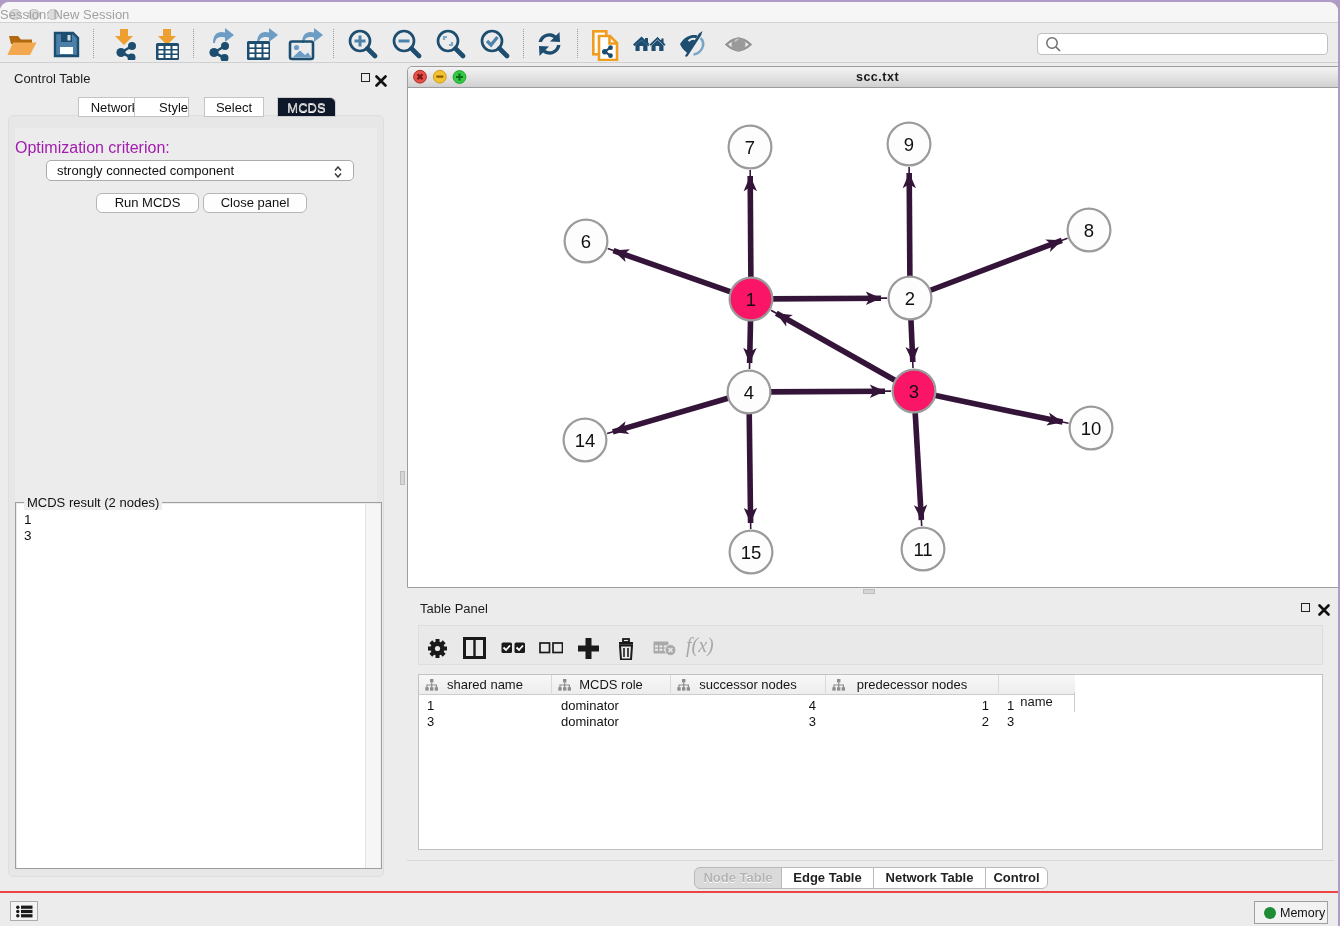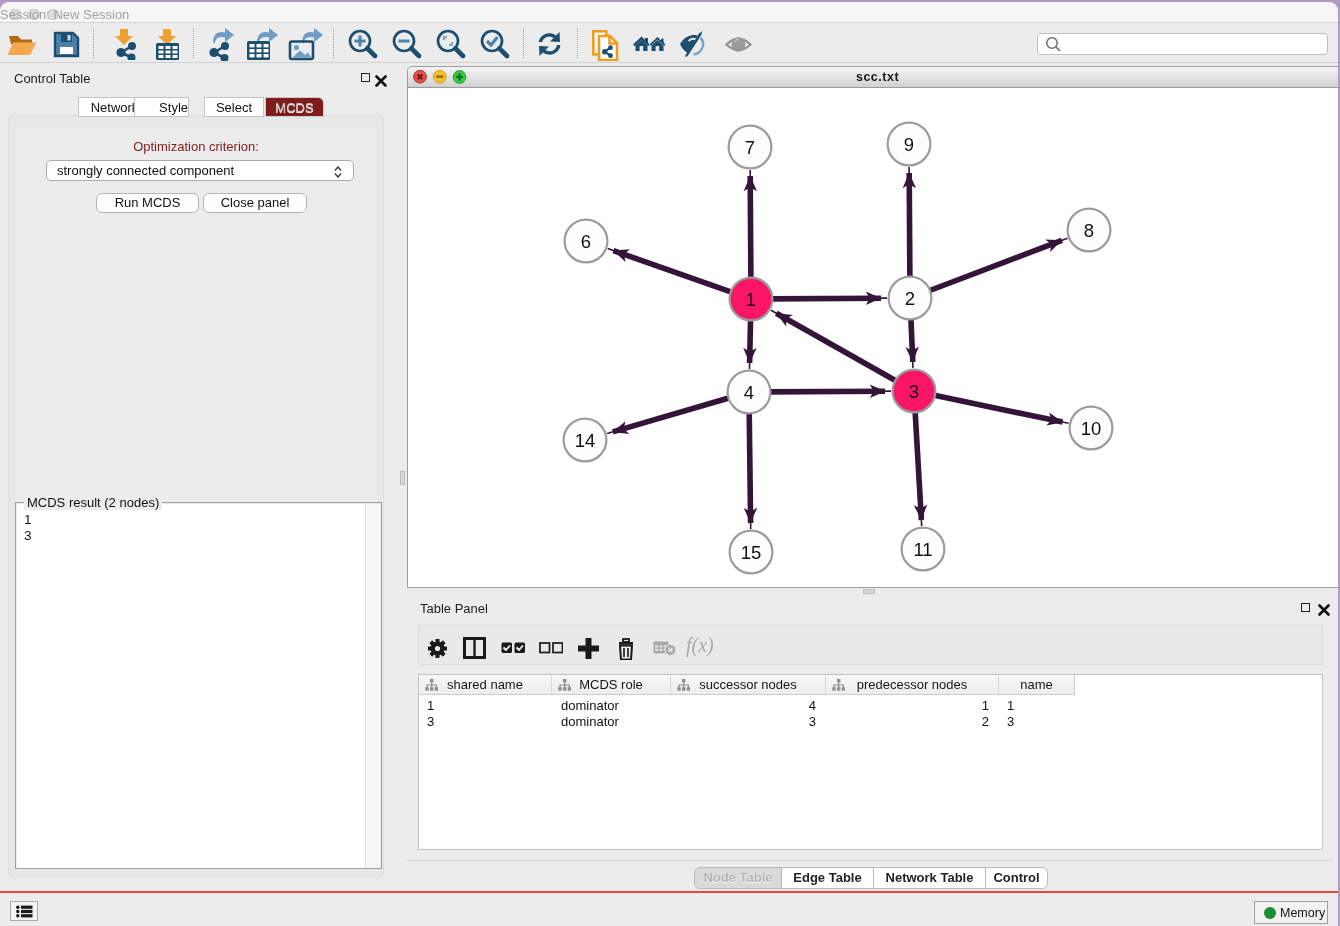--- a/index.html
+++ b/index.html
@@ -26,22 +26,22 @@
 #cp { position:absolute; left:0; top:62px; width:392px; height:827px; background:#ececec; }
 #cp-title { position:absolute; left:14px; top:7px; font-size:13px; color:#1c1c1c; }
 #cp-float { position:absolute; left:361px; top:9px; width:9px; height:9px; border:1.6px solid #222; }
 #cp-close { position:absolute; left:375px; top:9px; }
 #cp-body { position:absolute; left:8px; top:51px; width:376px; height:762px;
   background:#e7e7e7; border:1px solid #dedede; border-radius:5px; }
 .cptab { position:absolute; top:33px; height:20px; background:#fff; border:1px solid #c4c4c4;
   font-size:13px; color:#111; text-align:center; line-height:19px; }
 #cp-form { position:absolute; left:6px; top:12px; width:362px; height:738px;
   background:#ececec; border-radius:4px; }
-#opt-label { position:absolute; left:0; top:11px; width:100%; text-align:center;
-  font-size:13px; color:#7f1d1d; }
+#opt-label { position:absolute; left:0; top:11px; width:100%; text-align:left;
+  font-size:16px; color:#a21caf; }
 #dropdown { position:absolute; left:31px; top:32px; width:308px; height:21px; background:#fff;
   border:1px solid #ababab; border-radius:5px; font-size:13px; color:#111; line-height:19px;
   padding-left:10px; }
 .btn { position:absolute; top:65px; height:20px; background:#fefefe; border:1px solid #b5b5b5;
   border-radius:6px; font-size:13px; color:#111; text-align:center; line-height:18px; }
 #mcds-group { position:absolute; left:0px; top:374px; width:367px; height:367px;
   border:1px solid #9e9e9e; }
 #mcds-label { position:absolute; left:8px; top:-8px; background:#ececec; padding:0 3px;
   font-size:13px; color:#111; z-index:3; line-height:15px; }
 #mcds-text { position:absolute; left:1px; top:1px; width:364px; height:364px; background:#fff; }
@@ -237,21 +237,21 @@
             <div style="position:absolute; left:7px; top:8px; font-size:13.5px; color:#111; line-height:16px;">1<br>3</div>
             <div id="mcds-scroll"></div>
           </div>
           <div id="mcds-label">MCDS result (2 nodes)</div>
         </div>
       </div>
     </div>
     <div class="cptab" style="left:78px; width:73px;">Network</div>
     <div class="cptab" style="left:134px; width:55px;text-align:right;">Style</div>
     <div class="cptab" style="left:204px; width:60px;">Select</div>
-    <div class="cptab" style="left:265px; width:59px; background:#7f1d1d; border-color:#cdcdcd;
+    <div class="cptab" style="left:277px; width:59px; background:#0f172a; border-color:#cdcdcd;
       color:#c6c6c6; text-shadow:0 1px 0 #fff; border-radius:0 6px 0 0;">MCDS</div>
   </div>
   <div id="net">
     <div id="net-titlebar">
       <svg width="70" height="21" viewBox="0 0 70 21" style="position:absolute;left:0;top:0;">
         <circle cx="12" cy="9.7" r="6.4" fill="#e4504a" stroke="#b03028" stroke-width="1"></circle>
         <path d="M9.5,7.2 L14.5,12.2 M14.5,7.2 L9.5,12.2" stroke="#7c1612" stroke-width="2.2"></path>
         <circle cx="31.8" cy="9.7" r="6.4" fill="#f4c12f" stroke="#cf9c22" stroke-width="1"></circle>
         <path d="M28.3,9.7 L35.3,9.7" stroke="#8c5d02" stroke-width="2.2"></path>
         <circle cx="51.5" cy="10" r="6.4" fill="#35c946" stroke="#22a232" stroke-width="1"></circle>
@@ -408,21 +408,21 @@
               <rect x="5" y="8.2" width="3.4" height="3.4" fill="#8c8c8c"></rect>
               <rect x="9.7" y="8.2" width="3.4" height="3.4" fill="#8c8c8c"></rect>
             </svg>successor nodes</div>
         <div class="hc" style="left:407px; width:173px;"><svg class="sorti" style="left:6px;" width="13" height="12" viewBox="0 0 13 12">
               <rect x="5" y="0" width="3.4" height="3.4" fill="#8c8c8c"></rect>
               <path d="M6.7,3.4 L6.7,6 M2,8.5 L2,6 L11.4,6 L11.4,8.5 M6.7,6 L6.7,8.5" fill="none" stroke="#8c8c8c" stroke-width="1.2"></path>
               <rect x="0.3" y="8.2" width="3.4" height="3.4" fill="#8c8c8c"></rect>
               <rect x="5" y="8.2" width="3.4" height="3.4" fill="#8c8c8c"></rect>
               <rect x="9.7" y="8.2" width="3.4" height="3.4" fill="#8c8c8c"></rect>
             </svg>predecessor nodes</div>
-        <div class="hc" style="left:580px; width:76px; border-right:1px solid #cccccc;">name</div>
+        <div class="hc" style="left:580px; width:76px; border-right:1px solid #cccccc;margin-top:17px;">name</div>
       </div>
       <div class="cell" style="left:8px; top:23px;">1</div>
       <div class="cell" style="left:142px; top:23px;">dominator</div>
       <div class="cell" style="left:252px; top:23px; width:145px; text-align:right;">4</div>
       <div class="cell" style="left:407px; top:23px; width:163px; text-align:right;">1</div>
       <div class="cell" style="left:588px; top:23px;">1</div>
       <div class="cell" style="left:8px; top:39px;">3</div>
       <div class="cell" style="left:142px; top:39px;">dominator</div>
       <div class="cell" style="left:252px; top:39px; width:145px; text-align:right;">3</div>
       <div class="cell" style="left:407px; top:39px; width:163px; text-align:right;">2</div>

